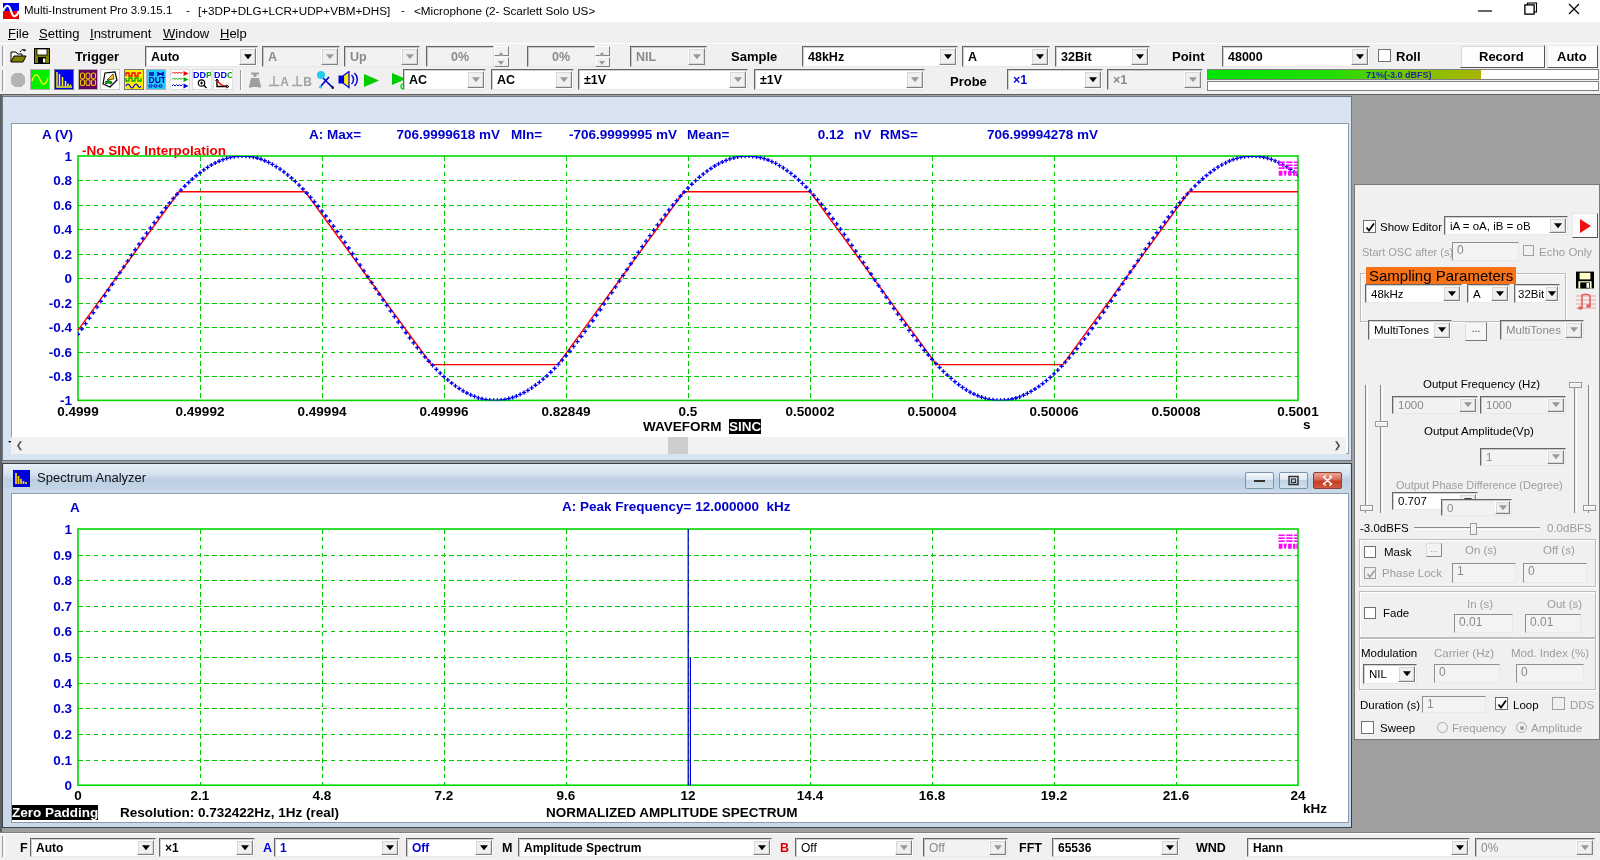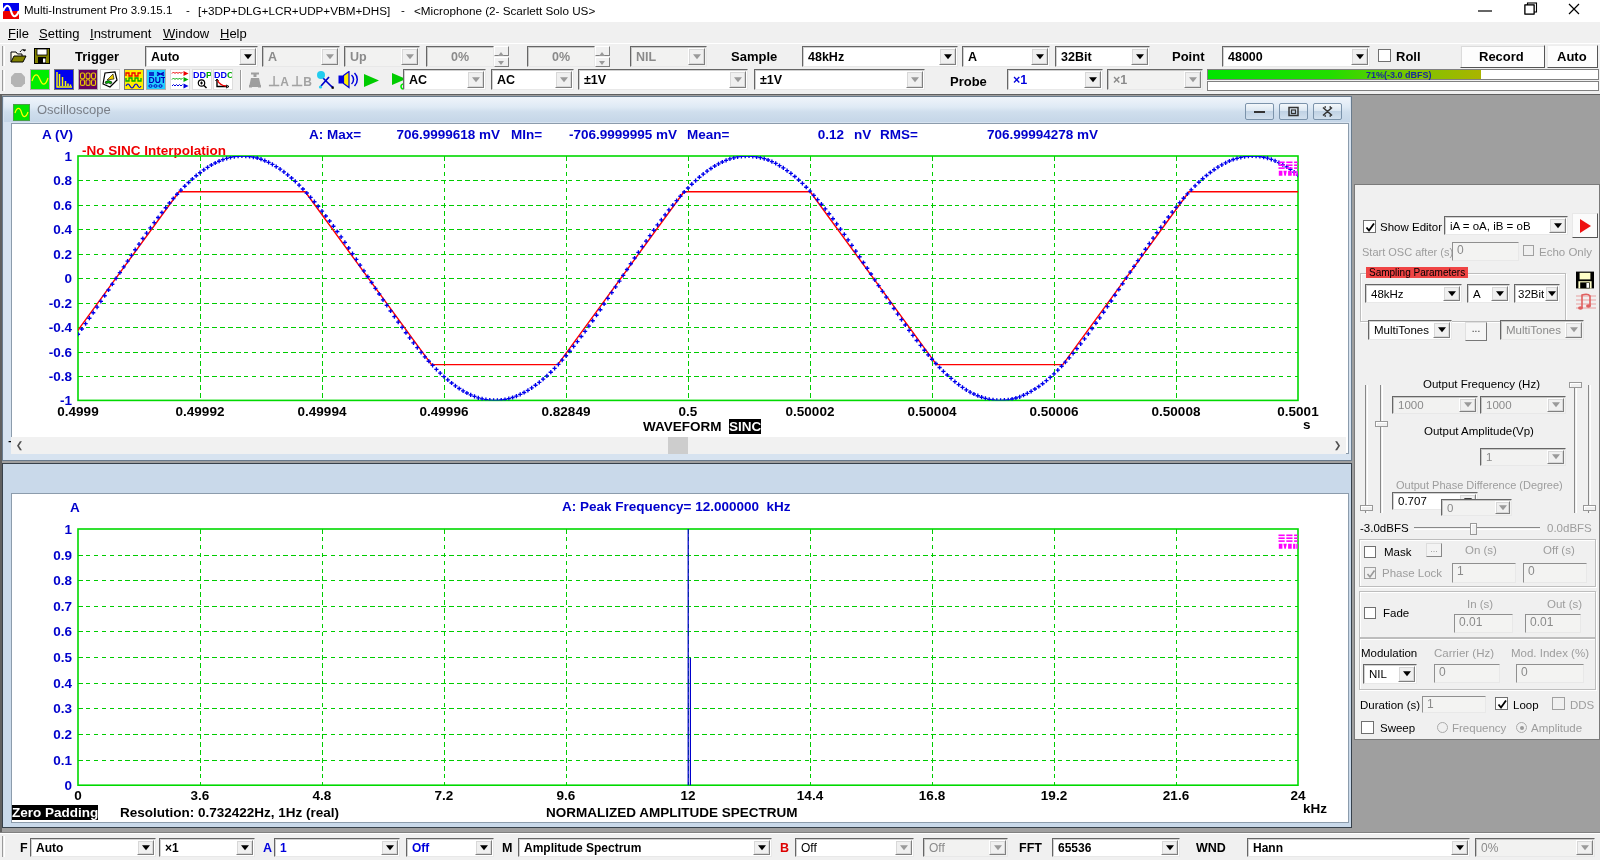--- a/index.html
+++ b/index.html
@@ -9,21 +9,21 @@
 .axc { position:absolute; text-align:center; font-weight:bold; font-size:13.5px; color:#000; }
 .combo { position:absolute; background:#fff; border:1px solid #666; border-bottom-color:#e8e8e8; border-right-color:#e8e8e8; box-shadow:inset 1px 1px 0 #1a1a1a33; font-size:12.5px; font-weight:bold; }
 .combo .tx { position:absolute; left:5px; top:50%; transform:translateY(-50%); white-space:nowrap; }
 .cbtn { position:absolute; right:1px; top:1px; bottom:1px; width:17px; background:#f0f0f0; border:1px solid #fff; border-right-color:#808080; border-bottom-color:#808080; box-shadow:0 0 0 1px #d8d8d8 inset; }
 .cbtn:after { content:""; position:absolute; left:50%; top:50%; transform:translate(-50%,-30%); border:4px solid transparent; border-top:5px solid #000; }
 .cbtn.dis:after { border-top-color:#9a9a9a; }
 .combo.dis { background:#f2f2f1; color:#8a8a8a; }
 .tbtxt { position:absolute; font-weight:bold; font-size:13px; color:#000; }
 .win-title-btn { position:absolute; width:29px; height:17px; border:1px solid #7b93ab; border-radius:2px; background:linear-gradient(180deg,#f4f8fb 0%,#dbe7f2 45%,#c0d2e4 50%,#d2e0ee 100%); }
 .gbx { position:absolute; border:1px solid #bdbdbd; box-shadow:1px 1px 0 #ffffff, inset 1px 1px 0 #ffffff; }
-.glab { position:absolute; background:#ef4444; font-size:10px; color:#000; padding:0 3px; }
+.glab { position:absolute; background:#f97316; font-size:15px; color:#000; padding:0 3px; }
 .sg-lab { position:absolute; font-size:11.5px; color:#000; white-space:nowrap; }
 .sg-dis { color:#9d9d9d; }
 .inp { position:absolute; background:#f3f3f2; border:1px solid #8f8f8f; border-bottom-color:#e8e8e8; border-right-color:#e8e8e8; font-size:12px; color:#8a8a8a; padding-left:4px; }
 .chk { position:absolute; width:13px; height:13px; background:#fff; border:1px solid #707070; }
 .chk.dis { background:#f0f0f0; border-color:#a0a0a0; }
 .chk svg { position:absolute; left:0px; top:0px; }
 .stx { position:absolute; top:127px; font-size:13.5px; font-weight:bold; color:#0000cc; white-space:nowrap; }
 .icon2 { position:absolute; top:1px; width:20px; height:21px; border:1px solid #b0b0b0; }
 </style></head>
 <body style="background:#9f9f9f;">
@@ -270,38 +270,20 @@
   <div class="abs" style="left:1207px;top:1px;width:392px;height:11px;border:1px solid #808080;background:#fff;">
     <div class="abs" style="left:0;top:0;width:273px;height:9px;background:linear-gradient(90deg,#00e400 0%,#22dd00 45%,#7ec400 75%,#aab400 100%);"></div>
     <div class="abs" style="left:158px;top:0px;width:200px;font-size:9px;font-weight:bold;color:#1a2a9a;">71%(-3.0 dBFS)</div>
   </div>
   <div class="abs" style="left:1207px;top:13px;width:392px;height:10px;border:1px solid #808080;background:#fff;"></div>
 </div>
 
 <div class="abs" style="left:0;top:94px;width:1600px;height:739px;background:#9f9f9f;border-left:2px solid #606060;border-top:1px solid #606060;"></div>
 
 <div class="abs" style="left:2px;top:96px;width:1350px;height:365px;background:#d7e3f0;border:1px solid #697b8d;">
-  <div class="abs" style="left:1px;top:0px;width:1346px;height:25px;background:linear-gradient(180deg,#eff4fa 0%,#dfeaf5 40%,#cfdeed 60%,#c5d6e8 100%);">
-    <div class="abs" style="left:9px;top:7px;width:17px;height:17px;background:#00e400;border:1px solid #46a046;">
-      <svg width="15" height="15" viewBox="0 0 15 15">
-          <path d="M1 8 C3 2,6 2,7.5 7.5 C9 13,12 13,14 7" fill="none" stroke="#ffff00" stroke-width="1.2"></path>
-        </svg>
-    </div>
-    <div class="abs" style="left:33px;top:5px;font-size:13px;color:#7a7f88;">Oscilloscope</div>
-    <div class="win-title-btn" style="left:1241px;top:6px;"><svg width="27" height="15">
-          <line x1="8" y1="8" x2="19" y2="8" stroke="#333" stroke-width="2"></line>
-        </svg></div>
-    <div class="win-title-btn" style="left:1275px;top:6px;"><svg width="27" height="15">
-          <rect x="9" y="3.5" width="9" height="8" fill="none" stroke="#333" stroke-width="1.5"></rect>
-          <rect x="11.5" y="6" width="4" height="3.5" fill="none" stroke="#333" stroke-width="1.2"></rect>
-        </svg></div>
-    <div class="win-title-btn" style="left:1309px;top:6px;"><svg width="27" height="15">
-          <path d="M9 3.5 L18 11.5 M18 3.5 L9 11.5 M10.5 3 h1.5 M15.5 3 h1.5 M10.5 12 h1.5 M15.5 12 h1.5" stroke="#333" stroke-width="1.6"></path>
-        </svg></div>
-  </div>
   <div class="abs" style="left:8px;top:26px;width:1338px;height:331px;background:#fff;border:1px solid #8c9cac;"></div>
 </div>
 
 <div class="abs" style="left:42px;top:127px;font-size:13.5px;font-weight:bold;color:#0000cc;">A (V)</div>
 <div class="stx" style="left:309px;">A: Max=</div>
 <div class="stx" style="left:350px;width:150px;text-align:right;">706.9999618 mV</div>
 <div class="stx" style="left:511px;">MIn=</div>
 <div class="stx" style="left:520px;width:157px;text-align:right;">-706.9999995 mV</div>
 <div class="stx" style="left:687px;">Mean=</div>
 <div class="stx" style="left:760px;width:84px;text-align:right;">0.12</div>
@@ -335,38 +317,56 @@
 <div class="abs" style="left:8px;top:434px;font-size:13.5px;font-weight:bold;color:#000;">+03:45:06:497</div>
 <div class="abs" style="left:643px;top:419px;font-size:13.5px;font-weight:bold;color:#000;">WAVEFORM&nbsp; <span style="background:#000;color:#fff;">SINC</span></div>
 
 <div class="abs" style="left:11px;top:437px;width:1335px;height:17px;background:#f1f1f1;">
   <div class="abs" style="left:0;top:0;width:17px;height:17px;color:#505050;font-size:9px;text-align:center;line-height:17px;">❮</div>
   <div class="abs" style="right:0;top:0;width:17px;height:17px;color:#505050;font-size:9px;text-align:center;line-height:17px;">❯</div>
   <div class="abs" style="left:657px;top:0;width:20px;height:17px;background:#cdcdcd;"></div>
 </div>
 
 <div class="abs" style="left:2px;top:463px;width:1350px;height:365px;background:#c9d9ea;border:1px solid #37414b;">
+  <div class="abs" style="left:1px;top:0px;width:1346px;height:26px;background:linear-gradient(180deg,#e9f0f8 0%,#d4e2f0 40%,#bccfe3 60%,#c3d5e7 100%);">
+    <div class="abs" style="left:9px;top:6px;width:17px;height:17px;background:#0000dd;">
+      <svg width="17" height="17" viewBox="0 0 17 17">
+          <path d="M3 3 V14 M5.5 6 V14 M8 9 V14 M10.5 11 V14 M13 12 V14" stroke="#ffd700" stroke-width="1.7" fill="none"></path>
+        </svg>
+    </div>
+    <div class="abs" style="left:33px;top:6px;font-size:13px;color:#111;">Spectrum Analyzer</div>
+    <div class="win-title-btn" style="left:1241px;top:8px;"><svg width="27" height="15">
+          <line x1="8" y1="8" x2="19" y2="8" stroke="#333" stroke-width="2"></line>
+        </svg></div>
+    <div class="win-title-btn" style="left:1275px;top:8px;"><svg width="27" height="15">
+          <rect x="9" y="3.5" width="9" height="8" fill="none" stroke="#333" stroke-width="1.5"></rect>
+          <rect x="11.5" y="6" width="4" height="3.5" fill="none" stroke="#333" stroke-width="1.2"></rect>
+        </svg></div>
+    <div class="win-title-btn" style="left:1309px;top:8px;background:linear-gradient(180deg,#eba79a 0%,#d96854 45%,#c33d25 55%,#cf5a40 100%);border-color:#8c4030;"><svg width="27" height="15">
+          <path d="M9 3.5 L18 11.5 M18 3.5 L9 11.5 M10.5 3 h1.5 M15.5 3 h1.5 M10.5 12 h1.5 M15.5 12 h1.5" stroke="#fff" stroke-width="1.6"></path>
+        </svg></div>
+  </div>
   <div class="abs" style="left:8px;top:29px;width:1338px;height:330px;background:#fff;border:1px solid #8c9cac;"></div>
 </div>
 
 <div class="abs" style="left:70px;top:500px;font-size:13.5px;font-weight:bold;color:#0000cc;">A</div>
 <div class="abs" style="left:562px;top:499px;font-size:13.5px;font-weight:bold;color:#0000cc;">A: Peak Frequency= 12.000000&nbsp;&nbsp;kHz</div>
 <div class="axl" style="left:0;top:522px;width:72px;">1</div>
 <div class="axl" style="left:0;top:548px;width:72px;">0.9</div>
 <div class="axl" style="left:0;top:573px;width:72px;">0.8</div>
 <div class="axl" style="left:0;top:599px;width:72px;">0.7</div>
 <div class="axl" style="left:0;top:624px;width:72px;">0.6</div>
 <div class="axl" style="left:0;top:650px;width:72px;">0.5</div>
 <div class="axl" style="left:0;top:676px;width:72px;">0.4</div>
 <div class="axl" style="left:0;top:701px;width:72px;">0.3</div>
 <div class="axl" style="left:0;top:727px;width:72px;">0.2</div>
 <div class="axl" style="left:0;top:753px;width:72px;">0.1</div>
 <div class="axl" style="left:0;top:778px;width:72px;">0</div>
 <div class="axc" style="left:18px;top:788px;width:120px;">0</div>
-<div class="axc" style="left:140px;top:788px;width:120px;">3.6</div>
+<div class="axc" style="left:140px;top:788px;width:120px;">2.1</div>
 <div class="axc" style="left:262px;top:788px;width:120px;">4.8</div>
 <div class="axc" style="left:384px;top:788px;width:120px;">7.2</div>
 <div class="axc" style="left:506px;top:788px;width:120px;">9.6</div>
 <div class="axc" style="left:628px;top:788px;width:120px;">12</div>
 <div class="axc" style="left:750px;top:788px;width:120px;">14.4</div>
 <div class="axc" style="left:872px;top:788px;width:120px;">16.8</div>
 <div class="axc" style="left:994px;top:788px;width:120px;">19.2</div>
 <div class="axc" style="left:1116px;top:788px;width:120px;">21.6</div>
 <div class="axc" style="left:1238px;top:788px;width:120px;">24</div>
 <div class="abs" style="left:1303px;top:801px;font-size:13.5px;font-weight:bold;color:#000;">kHz</div>

